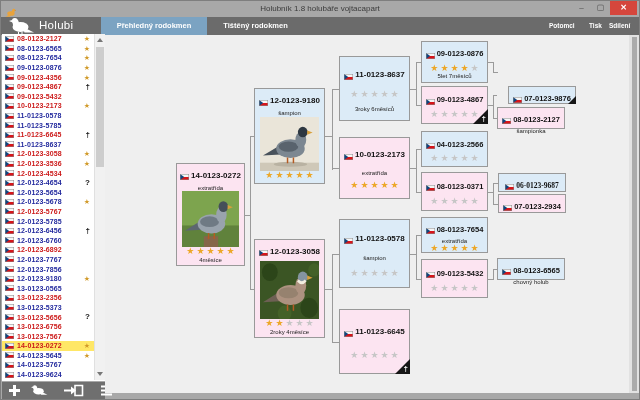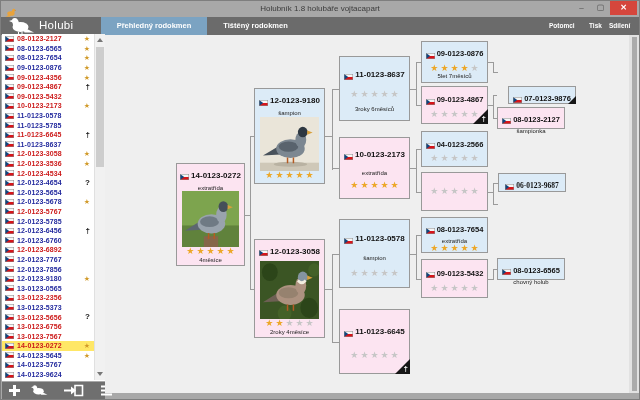--- a/index.html
+++ b/index.html
@@ -815,20 +815,29 @@
         </div>
         <div class="stars">
           <span class="star e">★</span>
           <span class="star e">★</span>
           <span class="star e">★</span>
           <span class="star e">★</span>
           <span class="star e">★</span>
         </div>
       </div>
       <div class="card female sm" style="left: 316px; top: 137px; width: 67px; height: 39px;">
+        <div class="idrow">
+          <span class="flag"><svg width="9" height="6" viewBox="0 0 9 6">
+              <rect width="9" height="3" fill="#f5f5f5"></rect>
+              <rect y="3" width="9" height="3" fill="#d7141a"></rect>
+              <polygon points="0,0 4.2,3 0,6" fill="#11457e"></polygon>
+              <rect x="0.25" y="0.25" width="8.5" height="5.5" fill="none" stroke="#8a8a8a" stroke-width="0.5"></rect>
+            </svg></span>
+          <span class="cid">08-0123-0371</span>
+        </div>
         <div class="stars">
           <span class="star e">★</span>
           <span class="star e">★</span>
           <span class="star e">★</span>
           <span class="star e">★</span>
           <span class="star e">★</span>
         </div>
       </div>
       <div class="card male sm" style="left: 316px; top: 182px; width: 67px; height: 36px;">
         <div class="idrow">
@@ -893,20 +902,31 @@
       </div>
       <div class="card male sm" style="left: 393px; top: 138px; width: 68px; height: 19px; font-family: Liberation Serif, serif;">
         <div class="idrow">
           <span class="flag"><svg width="9" height="6" viewBox="0 0 9 6">
               <rect width="9" height="3" fill="#f5f5f5"></rect>
               <rect y="3" width="9" height="3" fill="#d7141a"></rect>
               <polygon points="0,0 4.2,3 0,6" fill="#11457e"></polygon>
               <rect x="0.25" y="0.25" width="8.5" height="5.5" fill="none" stroke="#8a8a8a" stroke-width="0.5"></rect>
             </svg></span>
           <span class="cid">06-0123-9687</span>
+        </div>
+      </div>
+      <div class="card female sm" style="left: 393px; top: 159px; width: 68px; height: 19px;">
+        <div class="idrow">
+          <span class="flag"><svg width="9" height="6" viewBox="0 0 9 6">
+              <rect width="9" height="3" fill="#f5f5f5"></rect>
+              <rect y="3" width="9" height="3" fill="#d7141a"></rect>
+              <polygon points="0,0 4.2,3 0,6" fill="#11457e"></polygon>
+              <rect x="0.25" y="0.25" width="8.5" height="5.5" fill="none" stroke="#8a8a8a" stroke-width="0.5"></rect>
+            </svg></span>
+          <span class="cid">07-0123-2934</span>
         </div>
       </div>
       <div class="card male sm" style="left: 392px; top: 223px; width: 68px; height: 22px;">
         <div class="idrow">
           <span class="flag"><svg width="9" height="6" viewBox="0 0 9 6">
               <rect width="9" height="3" fill="#f5f5f5"></rect>
               <rect y="3" width="9" height="3" fill="#d7141a"></rect>
               <polygon points="0,0 4.2,3 0,6" fill="#11457e"></polygon>
               <rect x="0.25" y="0.25" width="8.5" height="5.5" fill="none" stroke="#8a8a8a" stroke-width="0.5"></rect>
             </svg></span>

